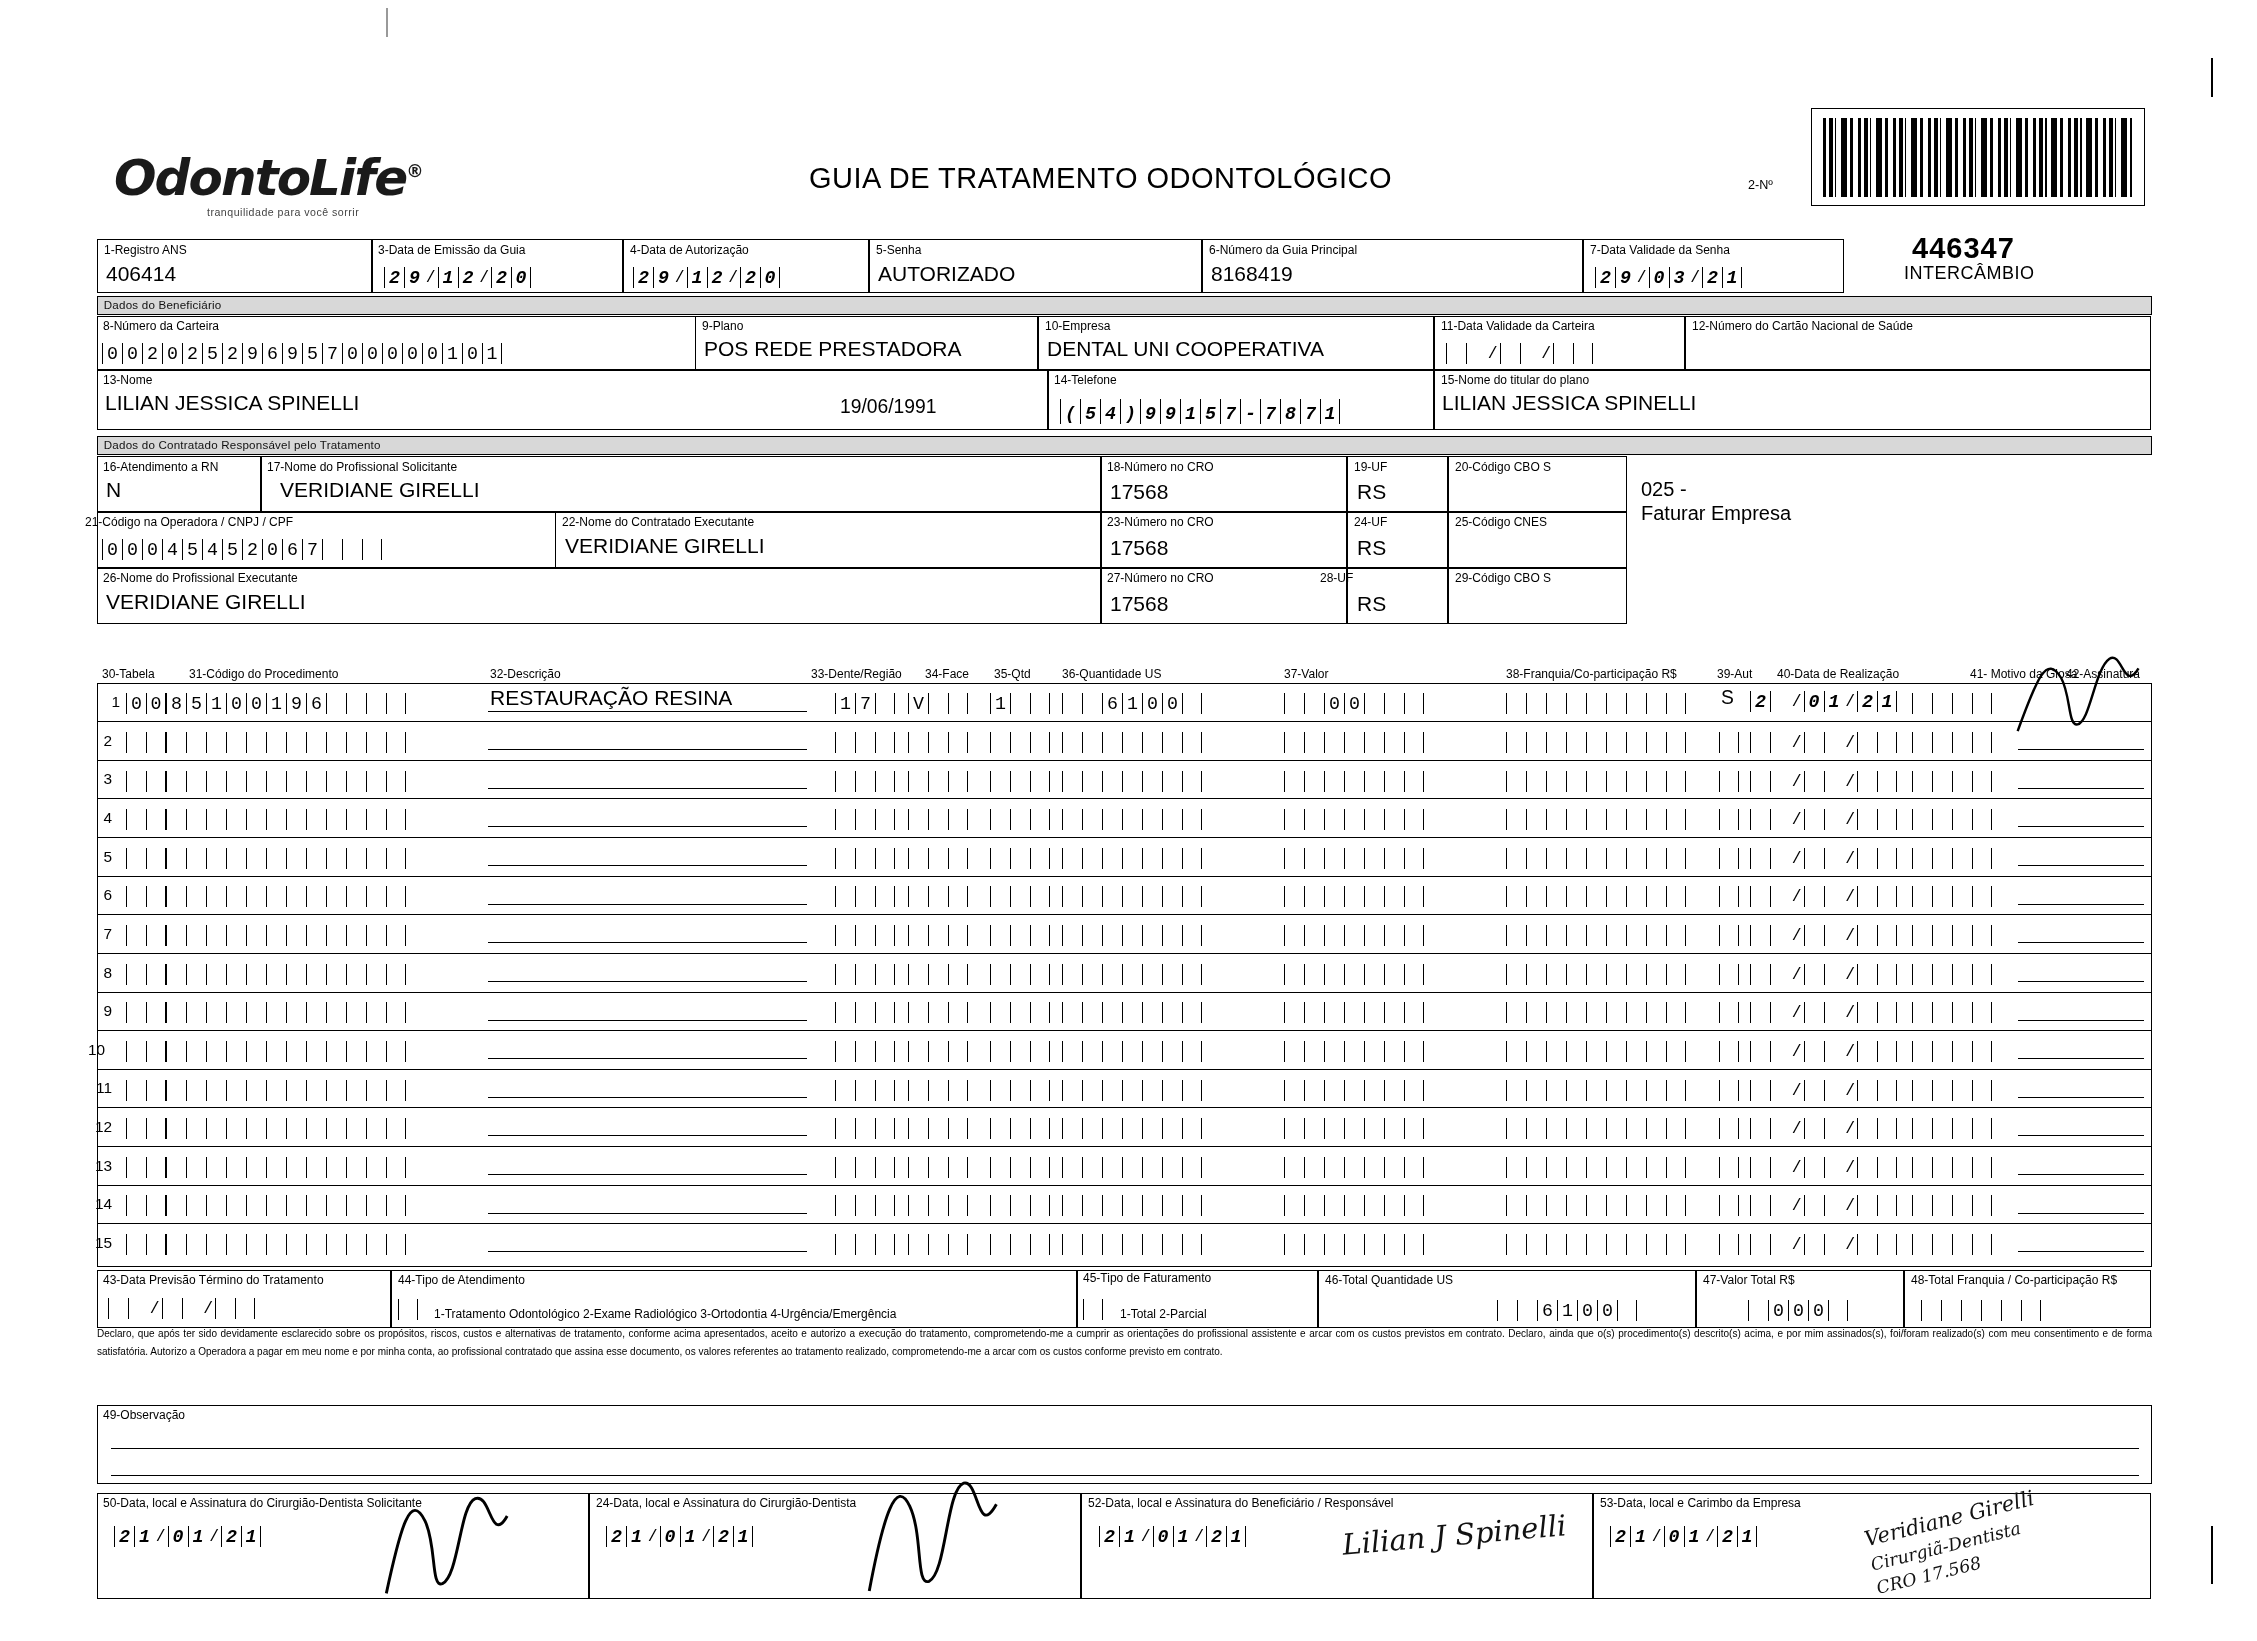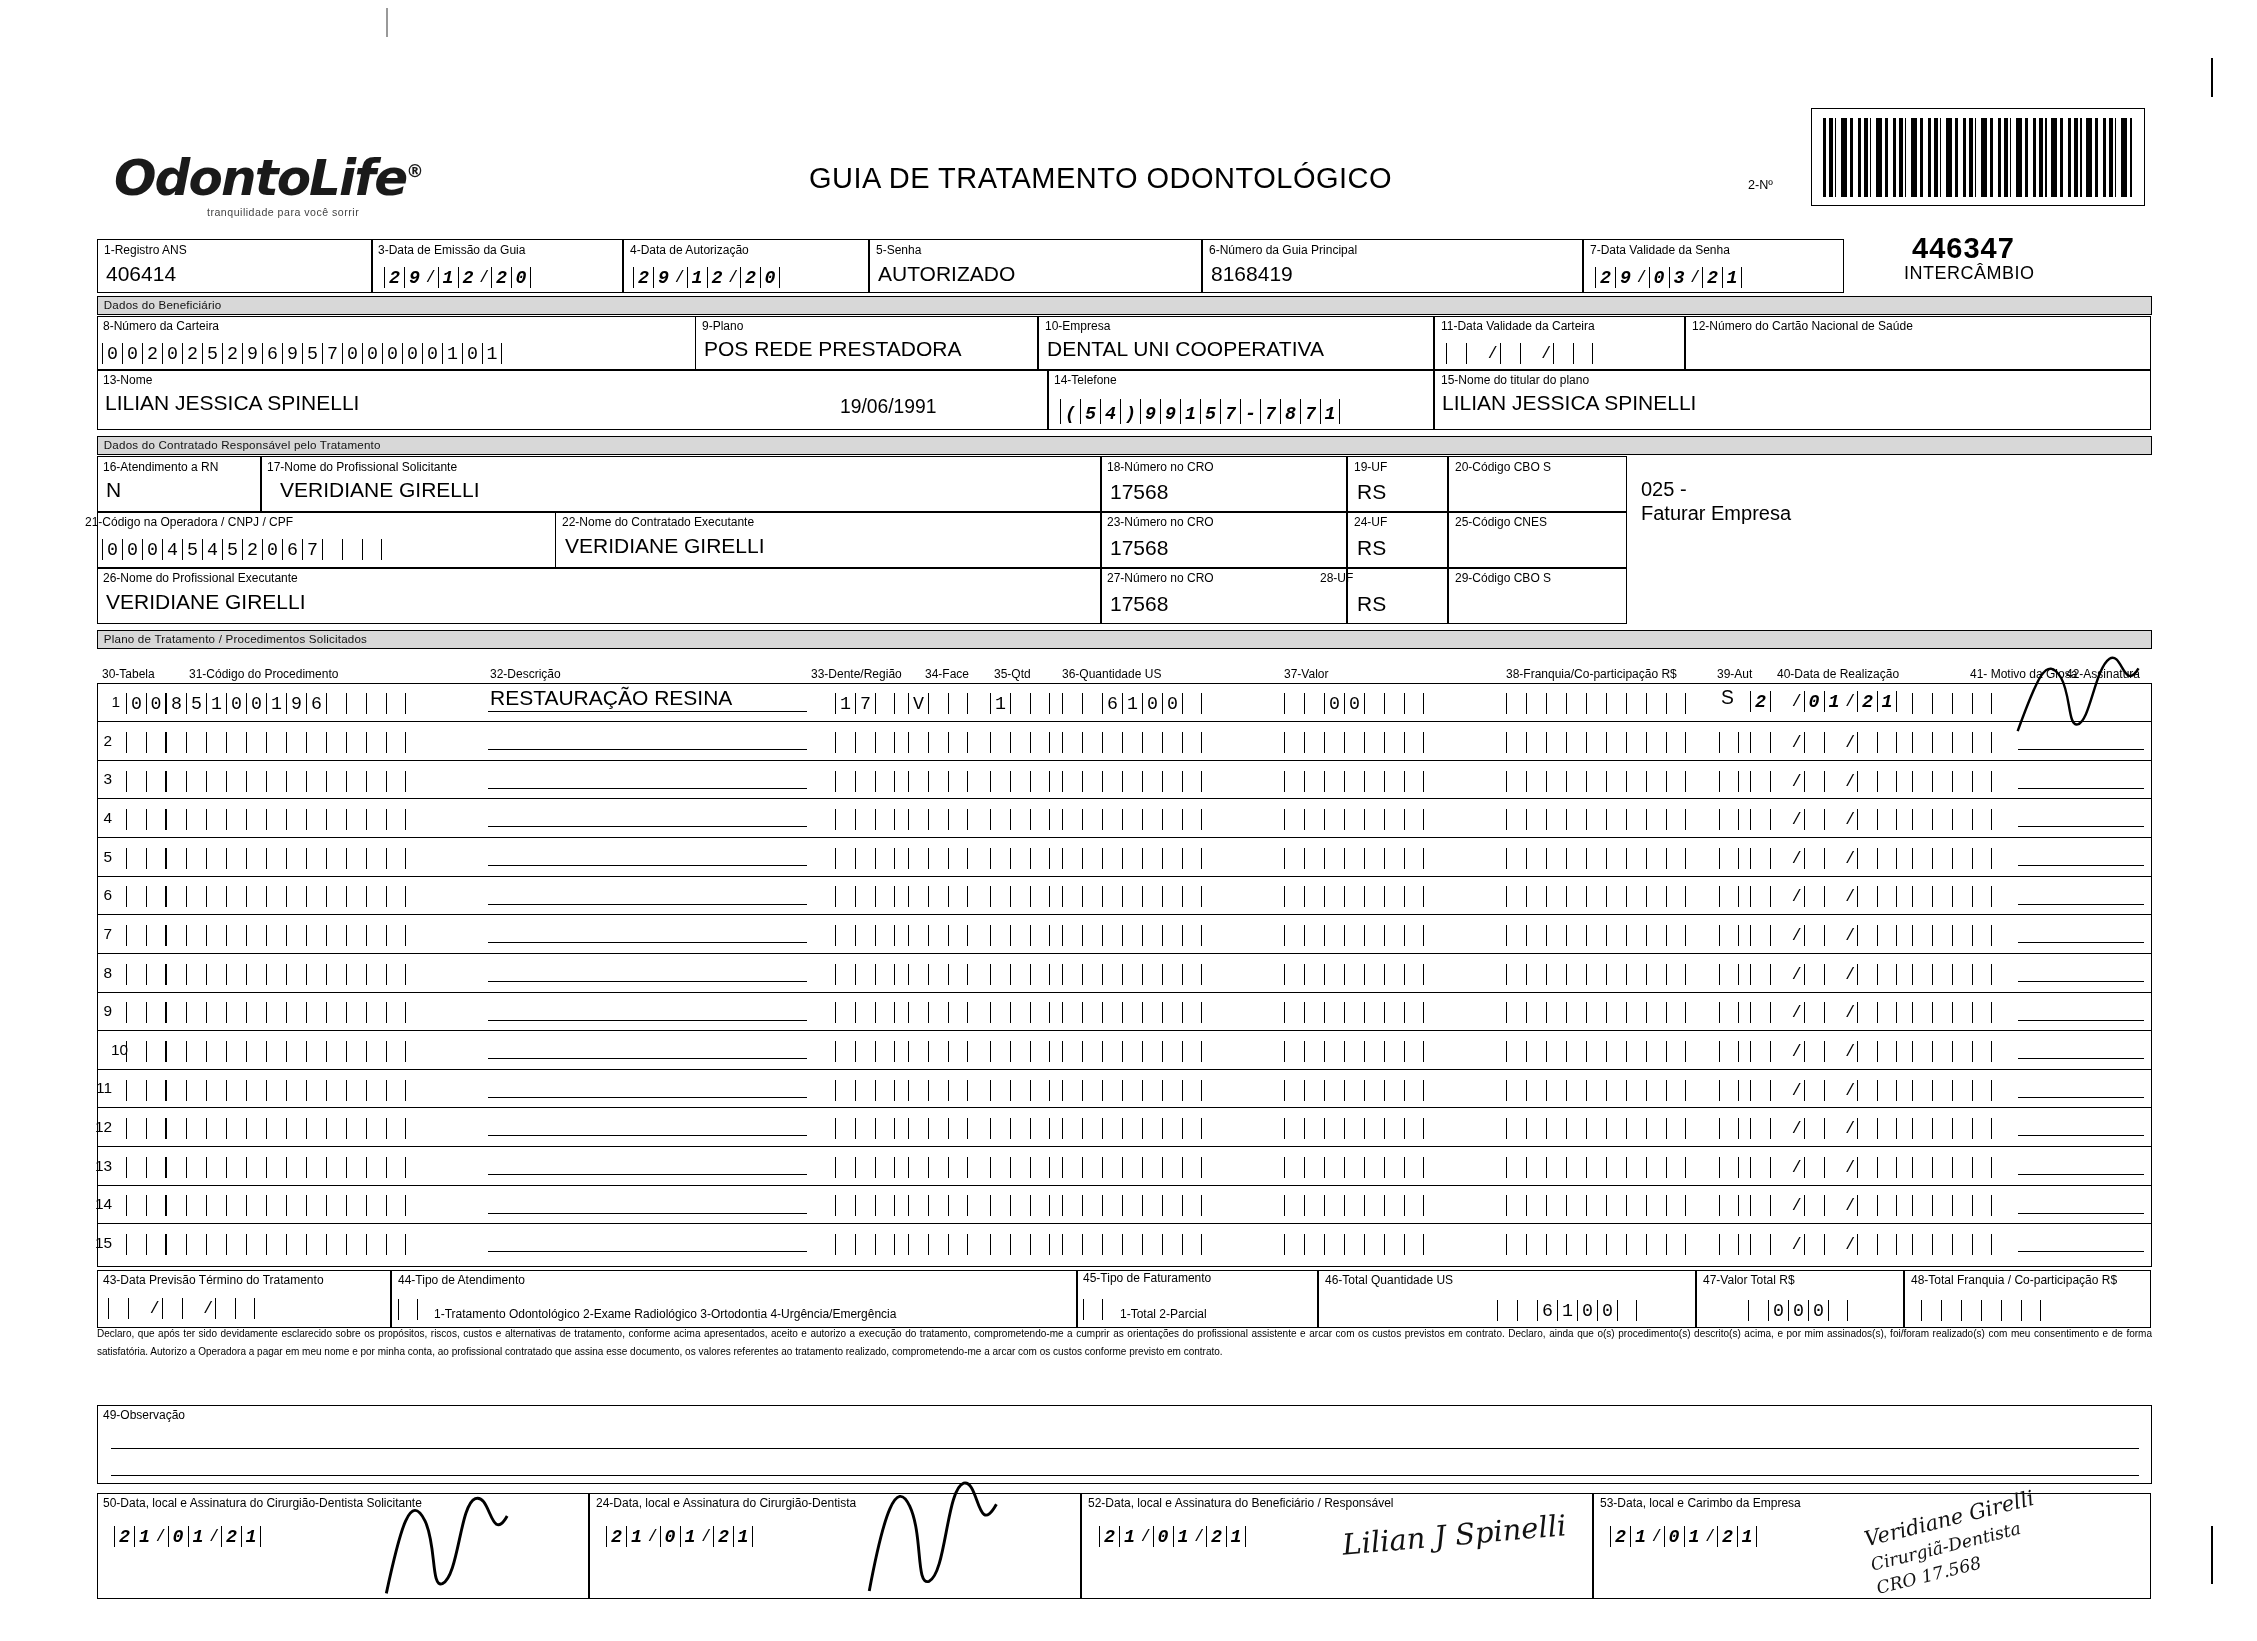--- a/index.html
+++ b/index.html
@@ -541,21 +541,20 @@
   <div class="fieldlabel" style="left:1107px; top:572px;">27-Número no CRO</div>
   <div class="fieldvalue" style="left:1110px; top:593px;">17568</div>
 
   <div class="box" style="left:1347px; top:568px; width:101px; height:56px;"></div>
   <div class="fieldlabel" style="left:1320px; top:572px;">28-UF</div>
   <div class="fieldvalue" style="left:1357px; top:593px;">RS</div>
 
   <div class="box" style="left:1448px; top:568px; width:179px; height:56px;"></div>
   <div class="fieldlabel" style="left:1455px; top:572px;">29-Código CBO S</div>
 
-  <div class="sectionbar" style="left:97px; top:630px; width:2055px; height:19.3px;">Plano de Tratamento / Procedimentos Solicitados</div>
 
   <div class="fieldlabel" style="left:102px; top:668px;">30-Tabela</div>
   <div class="fieldlabel" style="left:189px; top:668px;">31-Código do Procedimento</div>
   <div class="fieldlabel" style="left:490px; top:668px;">32-Descrição</div>
   <div class="fieldlabel" style="left:811px; top:668px;">33-Dente/Região</div>
   <div class="fieldlabel" style="left:925px; top:668px;">34-Face</div>
   <div class="fieldlabel" style="left:994px; top:668px;">35-Qtd</div>
   <div class="fieldlabel" style="left:1062px; top:668px;">36-Quantidade US</div>
   <div class="fieldlabel" style="left:1284px; top:668px;">37-Valor</div>
   <div class="fieldlabel" style="left:1506px; top:668px;">38-Franquia/Co-participação R$</div>
@@ -1420,21 +1419,21 @@
         <div class="cell"></div>
         <div class="cell"></div>
       </div>
       <div class="comb" style="left: 1912px; top: 998px;">
         <div class="cell"></div>
         <div class="cell"></div>
         <div class="cell"></div>
         <div class="cell"></div>
       </div>
       <div class="uline" style="left: 2018px; top: 1020px; width: 126px;"></div>
-      <div class="rownum" style="left: 103px; top: 1041px;">10</div>
+      <div class="rownum" style="left: 80px; top: 1041px;">10</div>
       <div class="comb" style="left: 126px; top: 1037px;">
         <div class="cell"></div>
         <div class="cell"></div>
       </div>
       <div class="comb" style="left: 166px; top: 1037px;">
         <div class="cell"></div>
         <div class="cell"></div>
         <div class="cell"></div>
         <div class="cell"></div>
         <div class="cell"></div>

